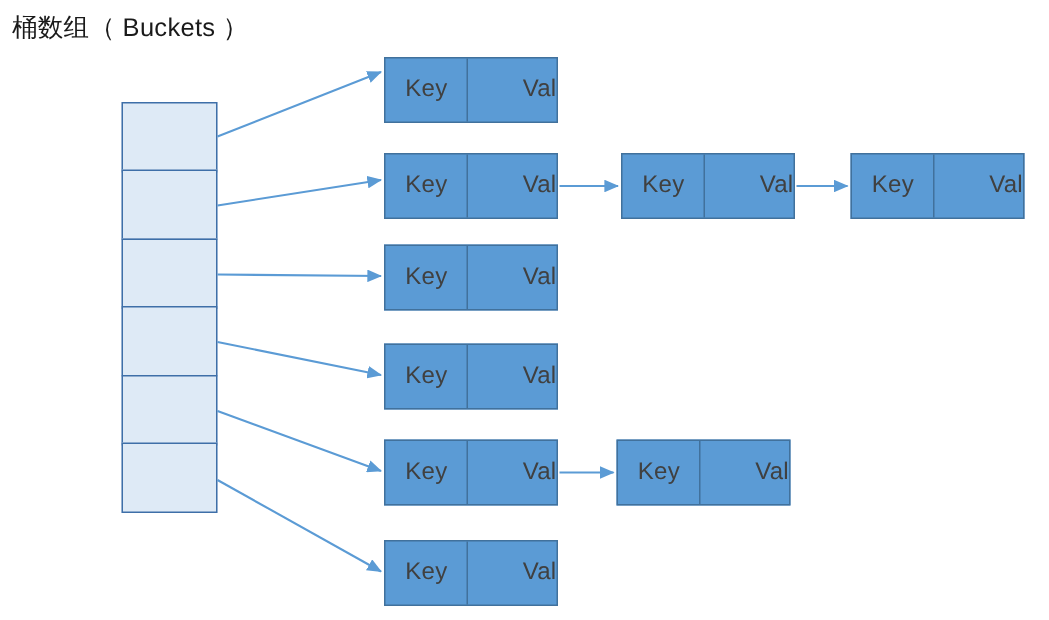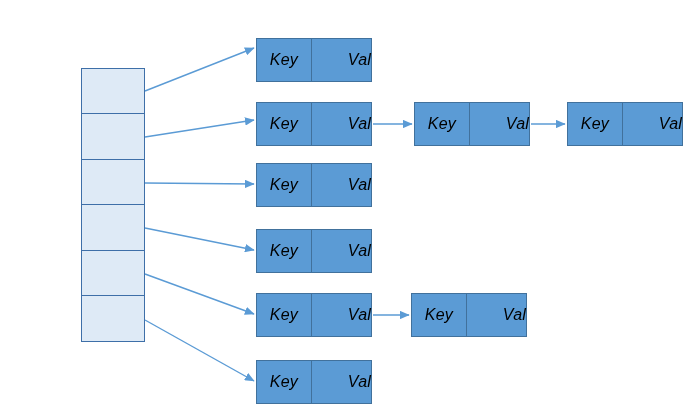--- a/index.html
+++ b/index.html
@@ -54,43 +54,43 @@
     display: flex;
     background: #5B9BD5;
     border: 1px solid #41719C;
   }
   .node .cellhalf {
     flex: 1 1 50%;
     box-sizing: border-box;
     display: flex;
     align-items: center;
     justify-content: center;
-    color: #000000;
+    color: #404040;
     font-size: 16px;
     letter-spacing: 0.2px;
-    font-style: italic;
   }
   .node .cellhalf.val {
     border-left: 1px solid #41719C;
     padding-left: 36px;
   }
   #svg-layer {
     position: absolute;
     left: 0;
     top: 0;
     width: 699px;
     height: 413px;
     pointer-events: none;
   }
 </style>
 </head>
 <body>
 
 <div id="canvas">
 
+  <div id="title">桶数组（ Buckets ）</div>
 
   <div id="bucket-array">
       <div class="bucket-cell"></div>
       <div class="bucket-cell"></div>
       <div class="bucket-cell"></div>
       <div class="bucket-cell"></div>
       <div class="bucket-cell"></div>
       <div class="bucket-cell"></div>
     </div>
 

